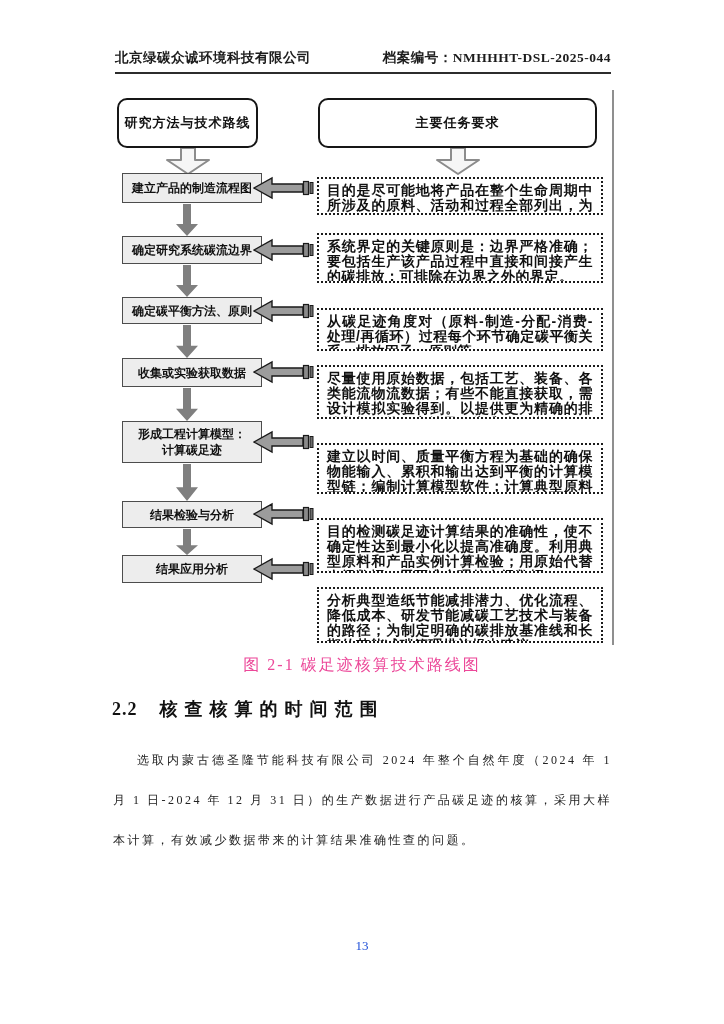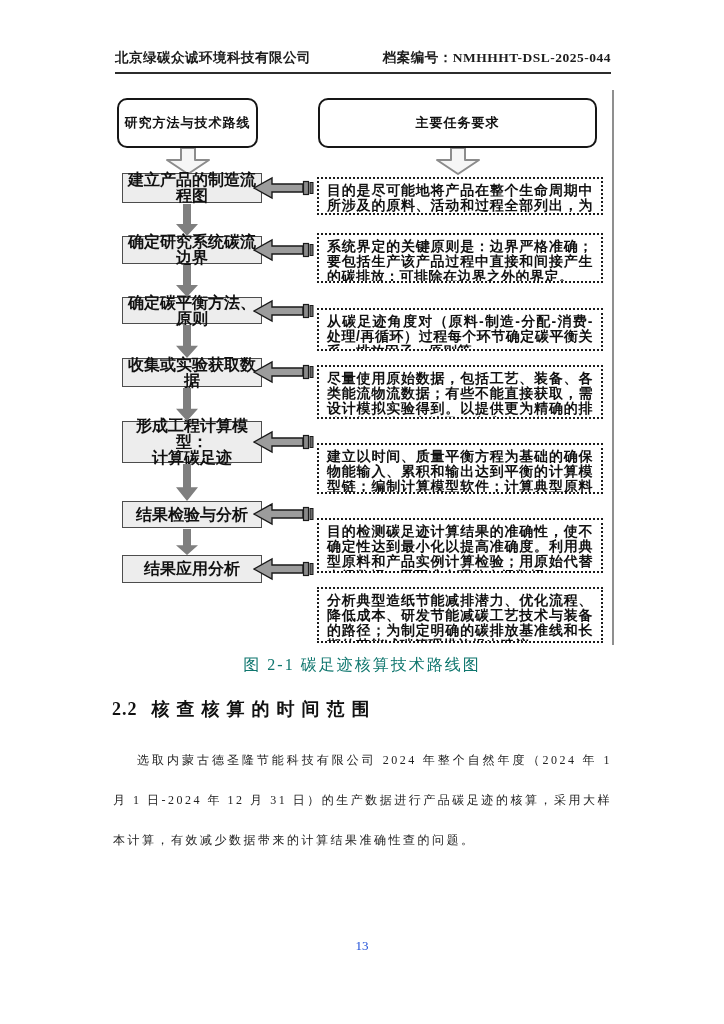--- a/index.html
+++ b/index.html
@@ -46,21 +46,21 @@
   }
   .hdr-left  { left: 117px; width: 141px; }
   .hdr-right { left: 318px; width: 279px; }
 
   .step-box {
     position: absolute; left: 122px; width: 140px;
     background: #ededed;
     border: 1.5px solid #4d4d4d;
     display: flex; align-items: center; justify-content: center;
     text-align: center;
-    font-weight: bold; font-size: 16px; color: #111;
+    font-weight: bold; font-size: 12px; color: #111;
     white-space: pre-line; line-height: 16px;
   }
   .s1 { top: 83px;  height: 30px; }
   .s2 { top: 146px; height: 28px; }
   .s3 { top: 207px; height: 27px; }
   .s4 { top: 268px; height: 29px; }
   .s5 { top: 331px; height: 42px; }
   .s6 { top: 411px; height: 27px; }
   .s7 { top: 465px; height: 28px; }
 
@@ -105,28 +105,28 @@
 
   .figure-border {
     position: absolute; left: 612px; top: 0; width: 2px; height: 555px;
     background: #8f8f8f;
   }
 
   
   .figure-caption {
     position: absolute; top: 655px; left: 0; width: 724px;
     text-align: center;
-    font-size: 16px; letter-spacing: 2px; color: #0f766e;
+    font-size: 16px; letter-spacing: 2px; color: #ec4899;
   }
   .section-heading {
     position: absolute; top: 697px; left: 112px;
     font-weight: bold; font-size: 18px; color: #111;
     white-space: nowrap;
   }
-  .section-heading .sec-num { letter-spacing: 1px; margin-right: 14px; }
+  .section-heading .sec-num { letter-spacing: 1px; margin-right: 22px; }
   .section-heading .sec-title { letter-spacing: 7px; }
   .body-paragraph {
     position: absolute; top: 740px; left: 113px; width: 499px;
     font-size: 12px; line-height: 40px; letter-spacing: 2.5px;
     text-align: justify; text-indent: 2em; color: #222;
   }
   .page-number {
     position: absolute; top: 938px; left: 0; width: 724px;
     text-align: center; font-size: 13px; color: #1d4ed8;
   }

